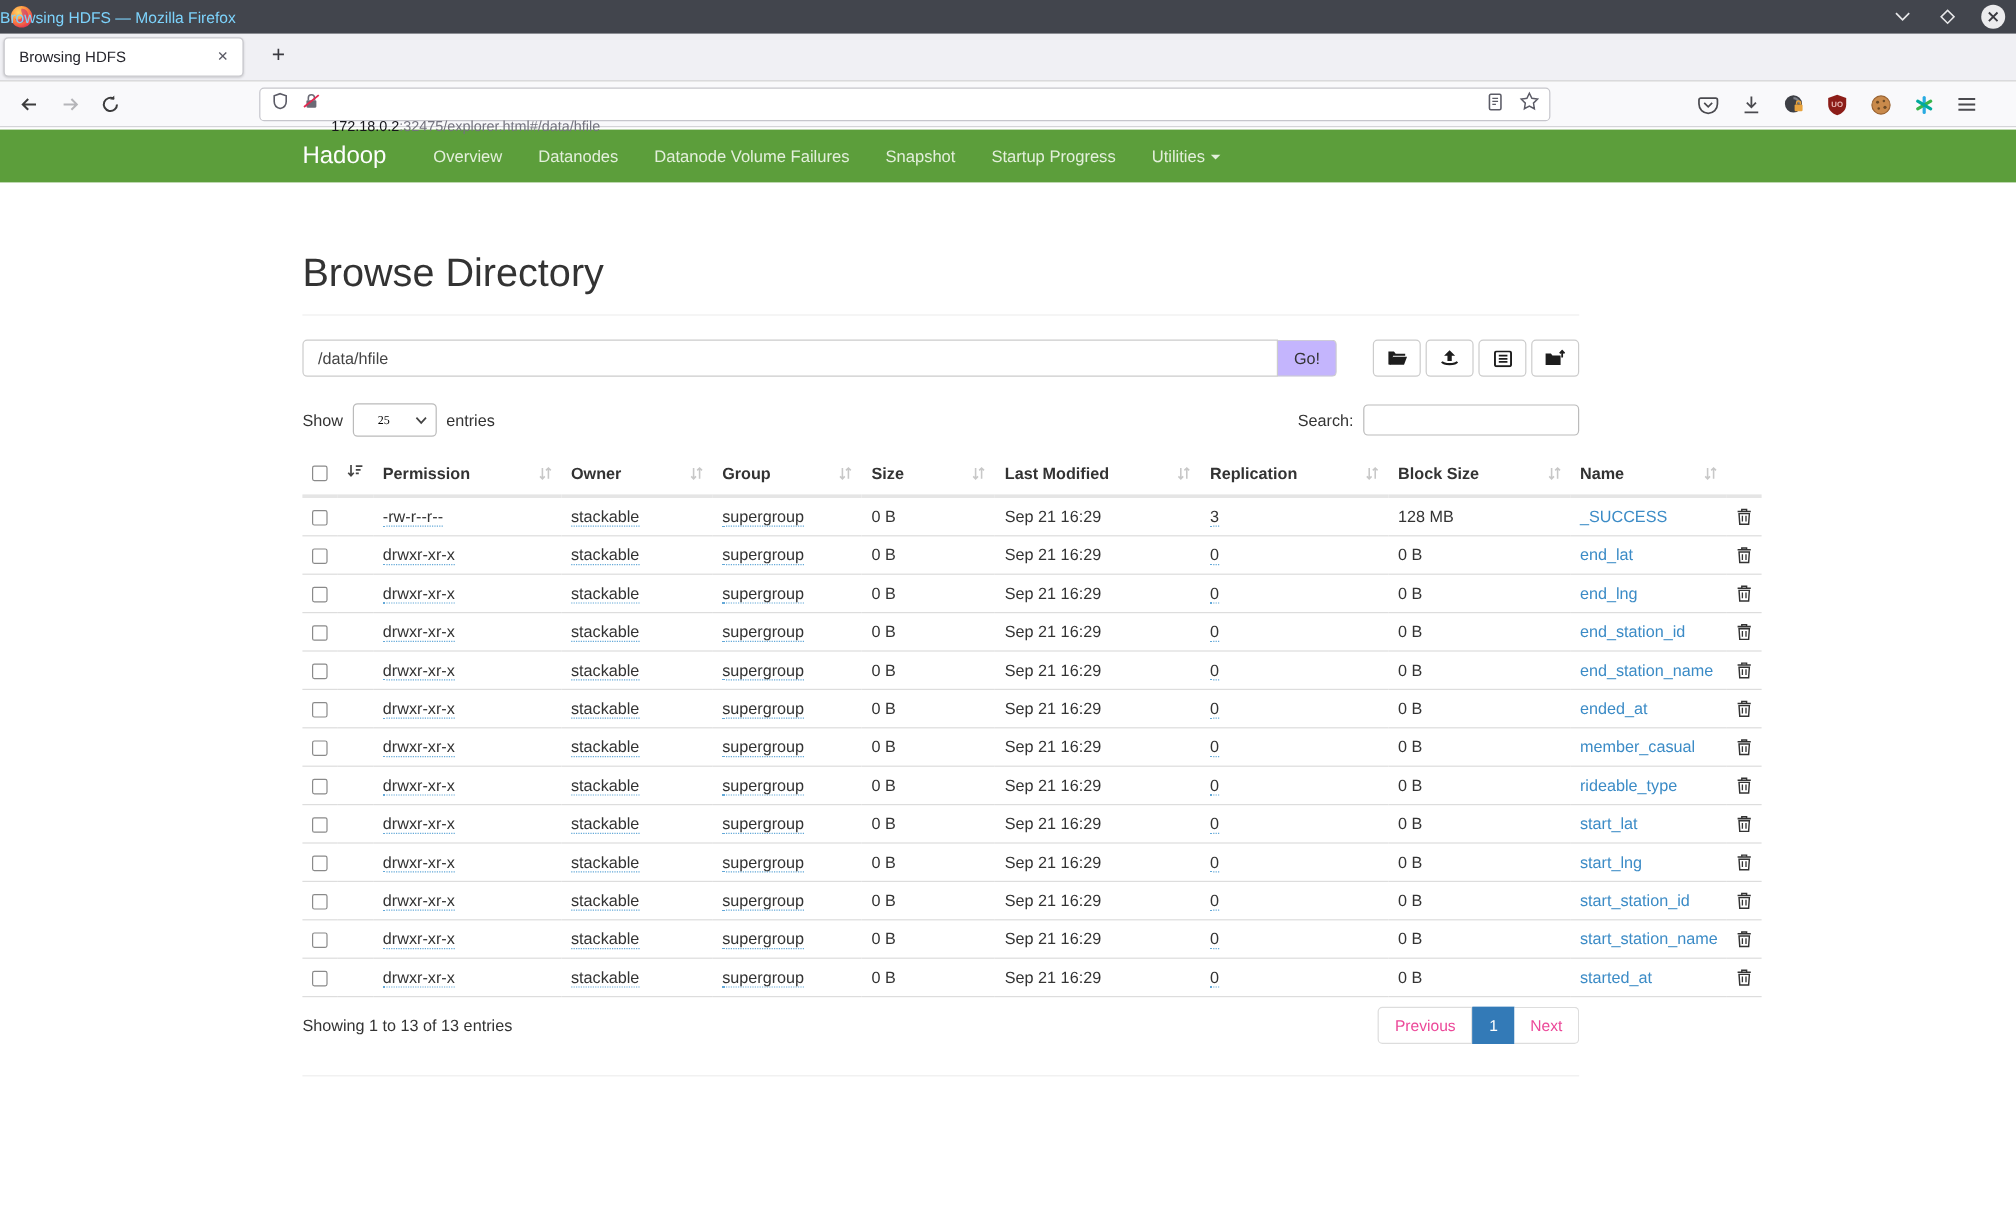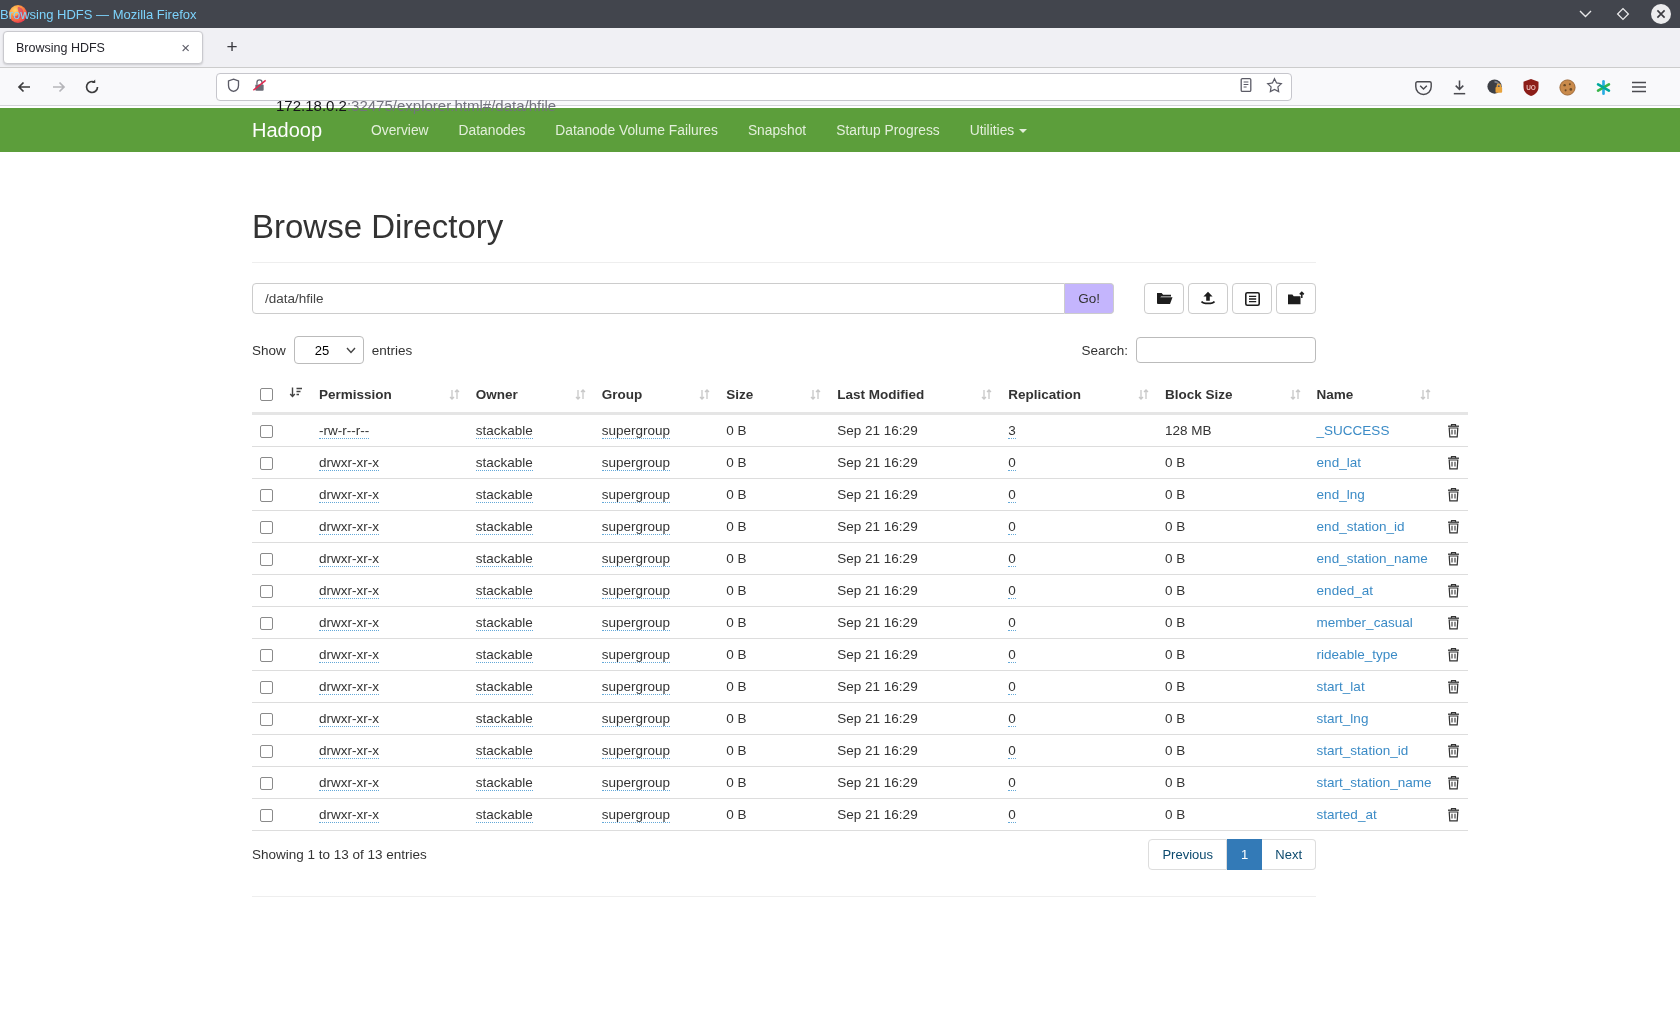--- a/index.html
+++ b/index.html
@@ -20,30 +20,30 @@
   .tab-close { color:#5b5b66; font-size:15px; padding:0 4px; border-radius:3px; }
   .newtab { width:30px; height:30px; margin:0 0 5px 14px; display:flex; align-items:center; justify-content:center;
     font-size:19px; color:#3a3a40; border-radius:4px; }
 
   .toolbar { height:38px; background:#f9f9fb; border-bottom:1px solid #d4d4d8; position:relative; display:flex; align-items:center; }
   .navbtn { width:28px; height:28px; display:flex; align-items:center; justify-content:center; border-radius:4px; }
   .navbtn.back { margin-left:10px; } .navbtn.fwd { margin-left:7px; } .navbtn.reload { margin-left:5px; }
   .urlbar { position:absolute; left:216px; top:5px; width:1076px; height:28px; background:#fff;
     border:1px solid #c6c6cc; border-radius:4px; display:flex; align-items:center; padding:0 8px; }
   .urlbar .sep { flex:1; }
-  .url-text { font-size:15px; margin-left:8px; white-space:nowrap;margin-top:36px; }
+  .url-text { font-size:12px; margin-left:8px; white-space:nowrap;margin-top:36px; }
   .url-host { color:#15151a; }
   .url-rest { color:#73737e; }
   .tool-icons { position:absolute; right:30px; top:0; height:38px; display:flex; align-items:center; gap:14px; }
   .tool-ic { width:22px; height:22px; display:flex; align-items:center; justify-content:center; }
 
   
   .hnav { margin-top:2px; height:44px; background:#5c9e3b; display:flex; align-items:center; }
   .hnav-inner { margin-left:252px; display:flex; align-items:center; }
-  .hbrand { color:#fdfdfd; font-size:20px; margin-right:34px; text-decoration:none; }
+  .hbrand { color:#fdfdfd; font-size:20px; margin-right:24px; text-decoration:none; }
   .hlink { color:#e3efdb; font-size:13.8px; padding:0 15px; text-decoration:none; white-space:nowrap; }
   .caret { display:inline-block; margin-left:5px; vertical-align:middle;
     border-left:4px solid transparent; border-right:4px solid transparent; border-top:4px solid #e3efdb; }
 
   
   .container { margin-left:252px; width:1064px; }
   h1 { margin:56px 0 16px; font-size:33px; font-weight:500; color:#333; }
   hr.top { border:none; border-top:1px solid #eee; margin-bottom:20px; }
 
   .pathrow { display:flex; align-items:flex-start; }
@@ -53,41 +53,41 @@
   .go-btn { height:31px; padding:0 13px; background:#c4b5fd; border:1px solid #ccc; border-left:none;
     border-radius:0 4px 4px 0; font-size:13.5px; color:#333; cursor:pointer; }
   .icon-btns { display:flex; gap:4px; margin-left:30px; }
   .ic-btn { width:40px; height:31px; background:#fff; border:1px solid #ccc; border-radius:4px;
     display:flex; align-items:center; justify-content:center; cursor:pointer; }
 
   .ctrlrow { margin-top:22px; display:flex; align-items:center; }
   .lbl { font-size:13.5px; color:#333;text-align:center; }
   .lenselect { width:70px; height:28px; border:1px solid #bbb; border-radius:4px; margin:0 8px;
     display:flex; align-items:center; padding:0 8px 0 20px; position:relative; background:#fff; }
-  .lenselect span { font-size:13px; color:#000000; }
+  .lenselect span { font-size:10px; color:#000000;font-family:Liberation Serif, serif; }
   .lenselect svg { position:absolute; right:7px; }
   .searchbox { margin-left:auto; display:flex; align-items:center; }
   .search-input { width:180px; height:26px; margin-left:8px; border:1px solid #bbb; border-radius:4px;
     padding:0 8px; font-size:13px; font-family:inherit; outline:none; }
 
   table.files { width:100%; margin-top:10px; border-collapse:collapse; border-bottom:1px solid #ddd; }
   .files th { text-align:left; font-size:13.5px; color:#333; padding:12px 8px 10px; border-bottom:3px solid #e5e5e5; white-space:nowrap; }
   .files th .thwrap { display:flex; align-items:center;gap:45px; }
   .files th .sortpair { margin-left:auto; padding-left:12px; display:flex; }
   .files td { font-size:13.5px; color:#333; padding:8px 8px; border-top:1px solid #ddd; white-space:nowrap; }
   .cb { appearance:none; -webkit-appearance:none; width:13px; height:13px; border:1px solid #8a8a8a;
     border-radius:2px; background:#fff; vertical-align:middle; }
   .editable { border-bottom:1px dotted #63a8d8; cursor:pointer; }
   a.fname { color:#3b8bc6; text-decoration:none; }
   .del { background:none; border:none; cursor:pointer; display:flex; margin:0 auto; }
 
   .footrow { margin-top:8px; display:flex; align-items:center; }
   .summary { font-size:13.5px; color:#333; }
   .pager { margin-left:auto; display:flex; }
-  .pg { font-size:13px; padding:7px 13px; border:1px solid #ddd; background:#fff; color:#0c4a6e; text-decoration:none; }
+  .pg { font-size:13px; padding:7px 13px; border:1px solid #ddd; background:#fff; color:#ec4899; text-decoration:none; }
   .pg.prev { border-radius:4px 0 0 4px; }
   .pg.next { border-radius:0 4px 4px 0; border-left:none; }
   .pg.active { background:#337ab7; border-color:#337ab7; color:#fff; }
   hr.bottom { border:none; border-top:1px solid #eee; margin-top:26px; }
 </style>
 </head>
 <body>
 
 <div class="titlebar">
   <svg class="ff-logo" viewBox="0 0 20 20">

